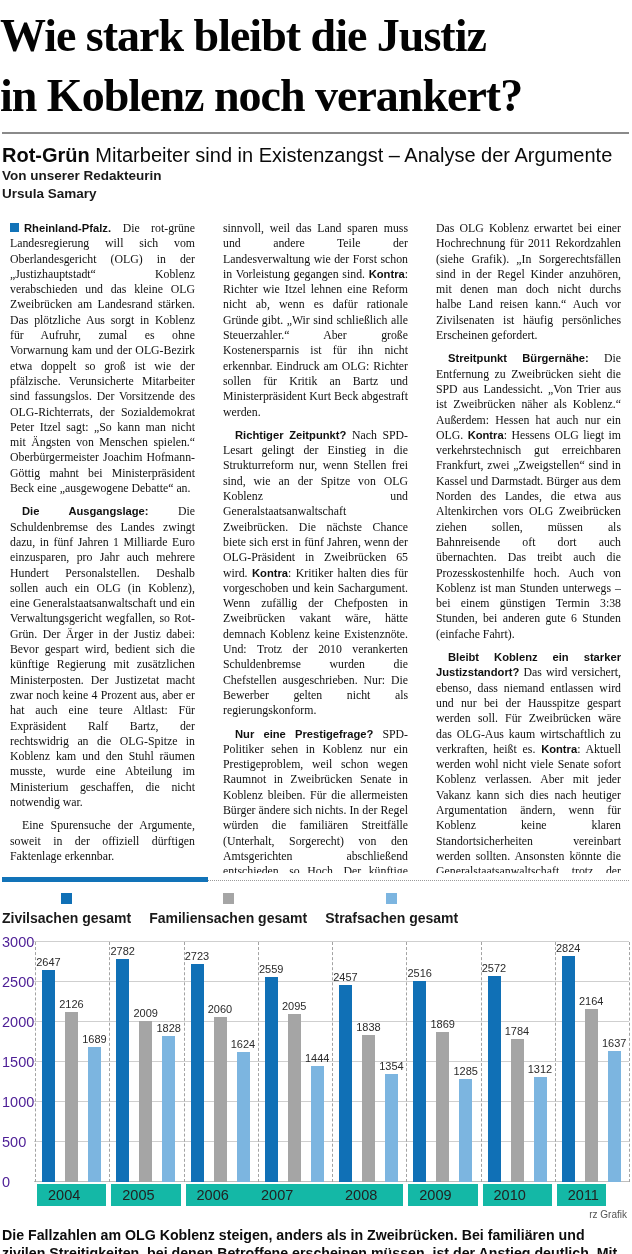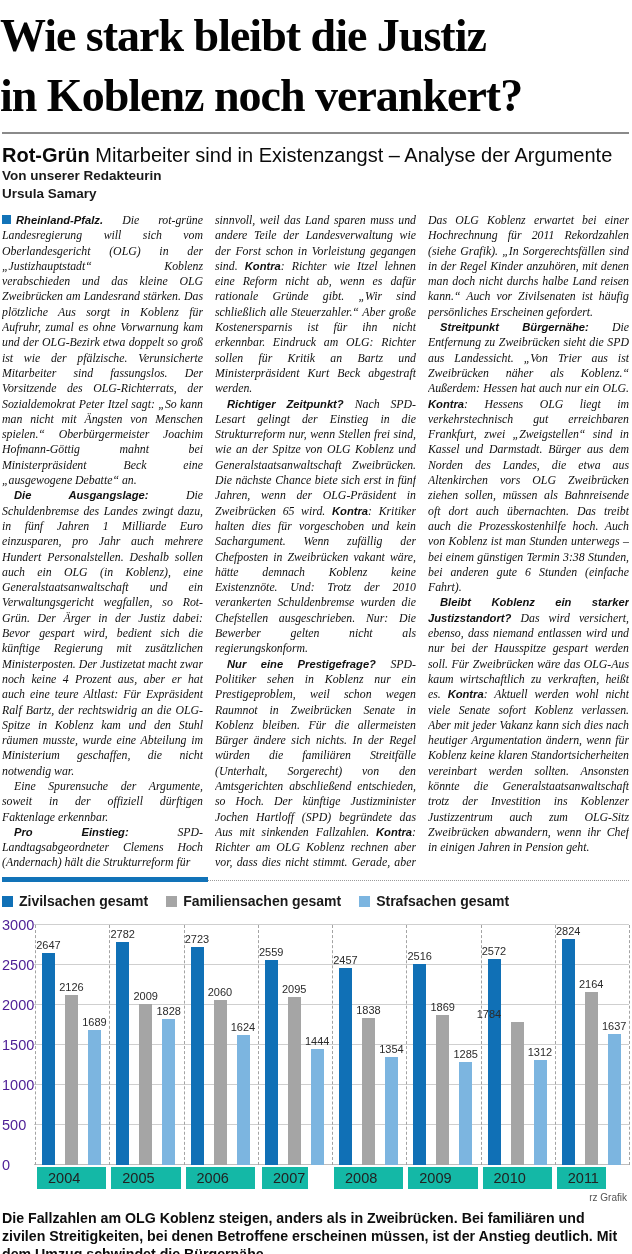--- a/index.html
+++ b/index.html
@@ -9,32 +9,32 @@
   
   .headline{font-family:"Liberation Serif",serif;font-weight:bold;font-size:46px;line-height:60px;letter-spacing:-1px;color:#030303;margin:2px 0 0 -2px;}
   .head-rule{border:none;border-top:2px solid #8a8a8a;margin:6px 0 0 0;}
   .subhead{font-family:"Liberation Sans",sans-serif;font-size:20px;color:#0a0a0a;margin-top:10px;}
   .subhead .lead{font-weight:700;}
   .byline{font-family:"Liberation Sans",sans-serif;font-weight:700;font-size:13.5px;line-height:18px;color:#1a1a1a;margin-top:0;}
 
   
   .columns{display:flex;gap:12px;margin-top:10px;height:660px;overflow:hidden;}
   .col{flex:1;text-align:justify;font-size:11.8px;line-height:15.3px;color:#101010;overflow:hidden;}
-  .col p{margin:0;font-style:italic;}
+  .col p{margin:8px;}
   .col p.indent{text-indent:12px;}
   .col .lead{font-family:"Liberation Sans",sans-serif;font-weight:700;font-size:11.2px;}
   .bullet{display:inline-block;width:9px;height:9px;background:#1273b8;margin-right:5px;}
 
   
   .chart{margin-top:4px;position:relative;}
   .chart-top{position:relative;height:7px;}
   .dotted-rule{position:absolute;left:0;right:0;top:3px;border-top:1px dotted #9a9a9a;}
   .blue-rule{position:absolute;left:0;top:0;width:206px;height:5px;background:#1273b8;}
   .legend{display:flex;gap:18px;margin-top:9px;font-family:"Liberation Sans",sans-serif;font-weight:700;font-size:14px;color:#1a1a1a;align-items:center;}
-  .legend-item{display:flex;align-items:center;gap:6px;}
+  .legend-item{display:flex;align-items:center;gap:6px;flex-direction:column;}
   .legend-swatch{width:11px;height:11px;display:inline-block;}
   .plot{position:relative;height:266px;margin-top:14px;}
   .hgrid{position:absolute;left:32px;right:0;height:0;border-top:1px solid #cfcfcf;}
   .hgrid.zero{border-top:1px solid #bdbdbd;}
   .ylab{position:absolute;left:0;width:28px;text-align:left;font-family:"Liberation Sans",sans-serif;font-size:14.5px;color:#4c1d95;}
   .vgrid{position:absolute;top:0;width:0;border-left:1px dashed #a3a3a3;}
   .bar{position:absolute;width:13px;}
   .bar-label{position:absolute;width:44px;text-align:center;font-family:"Liberation Sans",sans-serif;font-size:11px;color:#2b2b2b;white-space:nowrap;}
   .yearband{position:absolute;bottom:0;height:22px;background:#14b8a6;}
   .yearband span{display:block;padding-left:11px;line-height:22px;font-family:"Liberation Sans",sans-serif;font-size:14.5px;color:#222;}
@@ -152,21 +152,21 @@
         <div class="bar-label" style="left: 219px; bottom: 155.92px;">1624</div>
         <div class="yearband" style="left: 183.5px; width: 69.25px;">
           <span>2006</span>
         </div>
         <div class="bar" style="left: 262.75px; bottom: 24px; height: 204.72px; background: rgb(16, 112, 182);"></div>
         <div class="bar-label" style="left: 247.25px; bottom: 230.72px;">2559</div>
         <div class="bar" style="left: 285.75px; bottom: 24px; height: 167.6px; background: rgb(165, 165, 165);"></div>
         <div class="bar-label" style="left: 270.25px; bottom: 193.6px;">2095</div>
         <div class="bar" style="left: 308.75px; bottom: 24px; height: 115.52px; background: rgb(124, 181, 224);"></div>
         <div class="bar-label" style="left: 293.25px; bottom: 141.52px;">1444</div>
-        <div class="yearband" style="left: 260px; width: 46px; margin-top: 28px;">
+        <div class="yearband" style="left: 248px; width: 93px; margin-top: 28px;">
           <span>2007</span>
         </div>
         <div class="bar" style="left: 337px; bottom: 24px; height: 196.56px; background: rgb(16, 112, 182);"></div>
         <div class="bar-label" style="left: 321.5px; bottom: 222.56px;">2457</div>
         <div class="bar" style="left: 360px; bottom: 24px; height: 147.04px; background: rgb(165, 165, 165);"></div>
         <div class="bar-label" style="left: 344.5px; bottom: 173.04px;">1838</div>
         <div class="bar" style="left: 383px; bottom: 24px; height: 108.32px; background: rgb(124, 181, 224);"></div>
         <div class="bar-label" style="left: 367.5px; bottom: 134.32px;">1354</div>
         <div class="yearband" style="left: 332px; width: 69.25px;">
           <span>2008</span>
@@ -176,21 +176,21 @@
         <div class="bar" style="left: 434.25px; bottom: 24px; height: 149.52px; background: rgb(165, 165, 165);"></div>
         <div class="bar-label" style="left: 418.75px; bottom: 175.52px;">1869</div>
         <div class="bar" style="left: 457.25px; bottom: 24px; height: 102.8px; background: rgb(124, 181, 224);"></div>
         <div class="bar-label" style="left: 441.75px; bottom: 128.8px;">1285</div>
         <div class="yearband" style="left: 406.25px; width: 69.25px;">
           <span>2009</span>
         </div>
         <div class="bar" style="left: 485.5px; bottom: 24px; height: 205.76px; background: rgb(16, 112, 182);"></div>
         <div class="bar-label" style="left: 470px; bottom: 231.76px;">2572</div>
         <div class="bar" style="left: 508.5px; bottom: 24px; height: 142.72px; background: rgb(165, 165, 165);"></div>
-        <div class="bar-label" style="left: 465px; bottom: 168.72px;">1784</div>
+        <div class="bar-label" style="left: 493px; bottom: 168.72px;">1784</div>
         <div class="bar" style="left: 531.5px; bottom: 24px; height: 104.96px; background: rgb(124, 181, 224);"></div>
         <div class="bar-label" style="left: 516px; bottom: 130.96px;">1312</div>
         <div class="yearband" style="left: 480.5px; width: 69.25px;">
           <span>2010</span>
         </div>
         <div class="bar" style="left: 559.75px; bottom: 24px; height: 225.92px; background: rgb(16, 112, 182);"></div>
         <div class="bar-label" style="left: 544.25px; bottom: 251.92px;">2824</div>
         <div class="bar" style="left: 582.75px; bottom: 24px; height: 173.12px; background: rgb(165, 165, 165);"></div>
         <div class="bar-label" style="left: 567.25px; bottom: 199.12px;">2164</div>
         <div class="bar" style="left: 605.75px; bottom: 24px; height: 130.96px; background: rgb(124, 181, 224);"></div>

